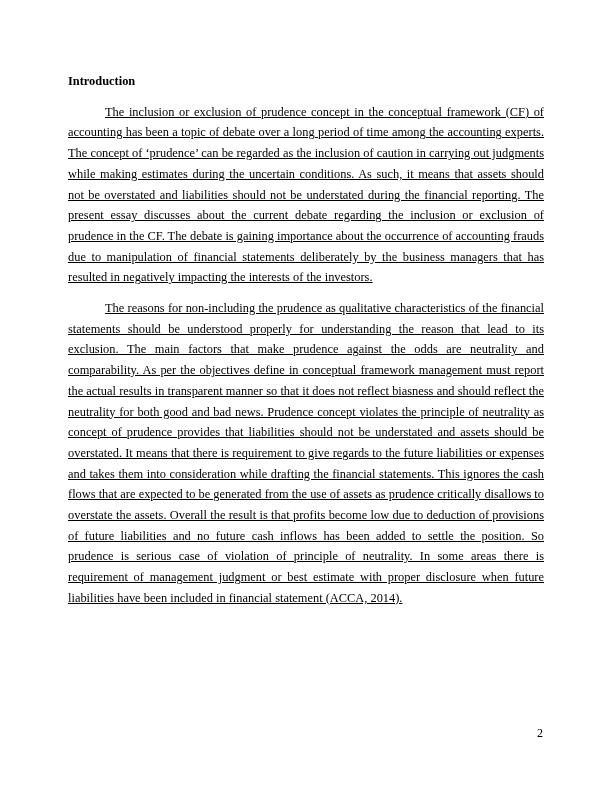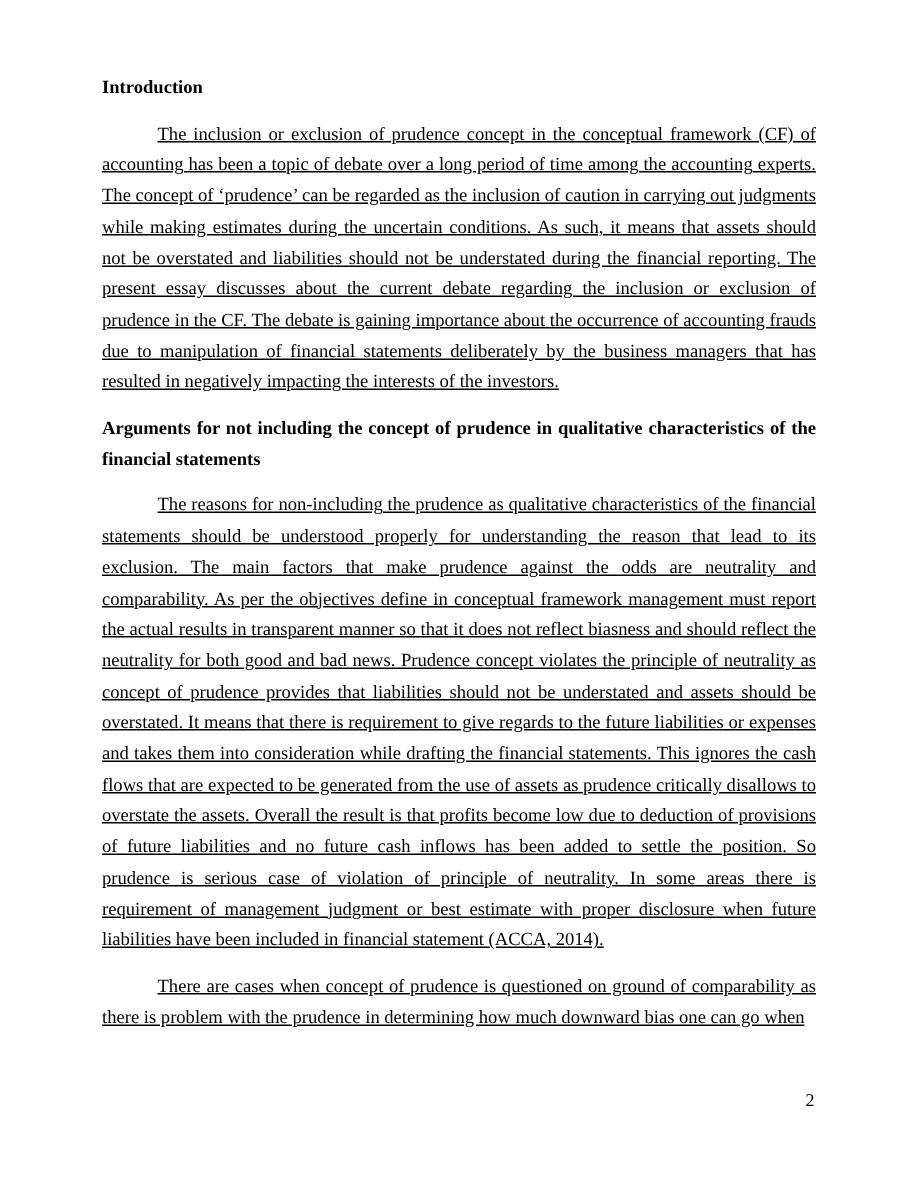--- a/index.html
+++ b/index.html
@@ -15,21 +15,21 @@
     position: absolute;
     left: 0; top: 0;
     width: 612px;
     height: 792px;
     background: #ffffff;
     overflow: hidden;
   }
   .content {
     position: absolute;
     left: 68px;
-    top: 48px;
+    top: 71px;
     width: 476px;
     font-size: 12.4px;
     line-height: 20.7px;
     text-align: justify;
   }
   .heading {
     font-weight: bold;
     font-size: 12.4px;
     line-height: 20.7px;
     text-align: justify;
@@ -49,18 +49,16 @@
     color: #000000;
   }
 </style>
 </head>
 <body>
 
 <div class="page">
   <div class="content">
     <h2 class="heading">Introduction</h2>
     <p class="para">The inclusion or exclusion of prudence concept in the conceptual framework (CF) of accounting has been a topic of debate over a long period of time among the accounting experts. The concept of ‘prudence’ can be regarded as the inclusion of caution in carrying out judgments while making estimates during the uncertain conditions. As such, it means that assets should not be overstated and liabilities should not be understated during the financial reporting. The present essay discusses about the current debate regarding the inclusion or exclusion of prudence in the CF. The debate is gaining importance about the occurrence of accounting frauds due to manipulation of financial statements deliberately by the business managers that has resulted in negatively impacting the interests of the investors.</p>
-    <h2 class="heading">Arguments for not including the concept of prudence in qualitative characteristics of the financial statements</h2>
     <p class="para">The reasons for non-including the prudence as qualitative characteristics of the financial statements should be understood properly for understanding the reason that lead to its exclusion. The main factors that make prudence against the odds are neutrality and comparability. As per the objectives define in conceptual framework management must report the actual results in transparent manner so that it does not reflect biasness and should reflect the neutrality for both good and bad news. Prudence concept violates the principle of neutrality as concept of prudence provides that liabilities should not be understated and assets should be overstated. It means that there is requirement to give regards to the future liabilities or expenses and takes them into consideration while drafting the financial statements. This ignores the cash flows that are expected to be generated from the use of assets as prudence critically disallows to overstate the assets. Overall the result is that profits become low due to deduction of provisions of future liabilities and no future cash inflows has been added to settle the position. So prudence is serious case of violation of principle of neutrality. In some areas there is requirement of management judgment or best estimate with proper disclosure when future liabilities have been included in financial statement (ACCA, 2014).</p>
-    <p class="para">There are cases when concept of prudence is questioned on ground of comparability as there is problem with the prudence in determining how much downward bias one can go when</p>
   </div>
   <div class="page-number">2</div>
 </div>
 
 </body></html>

